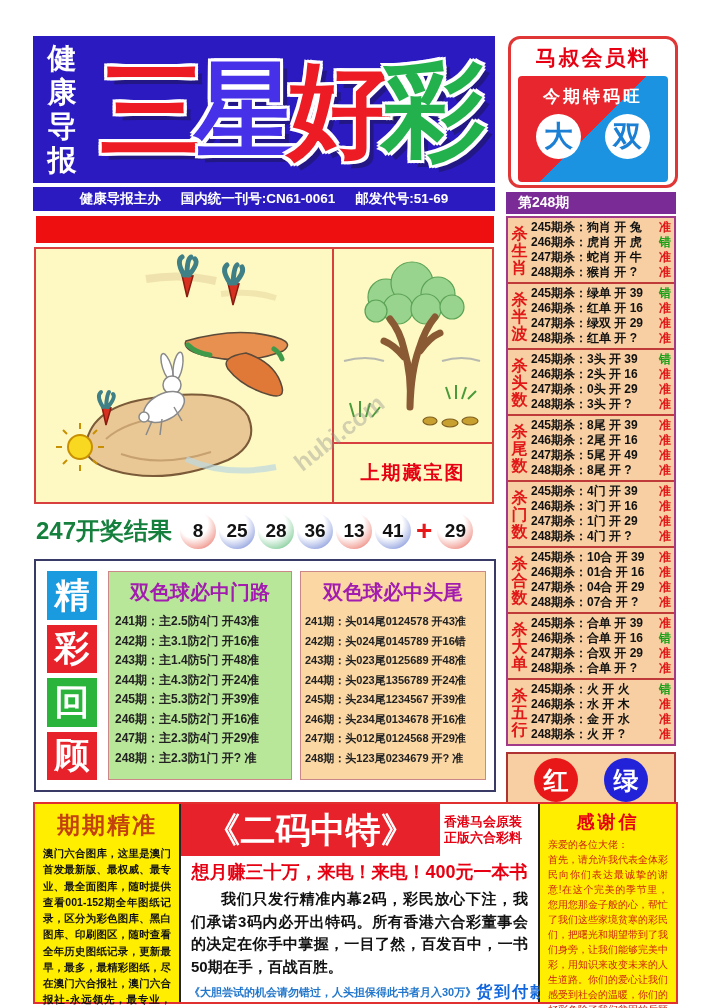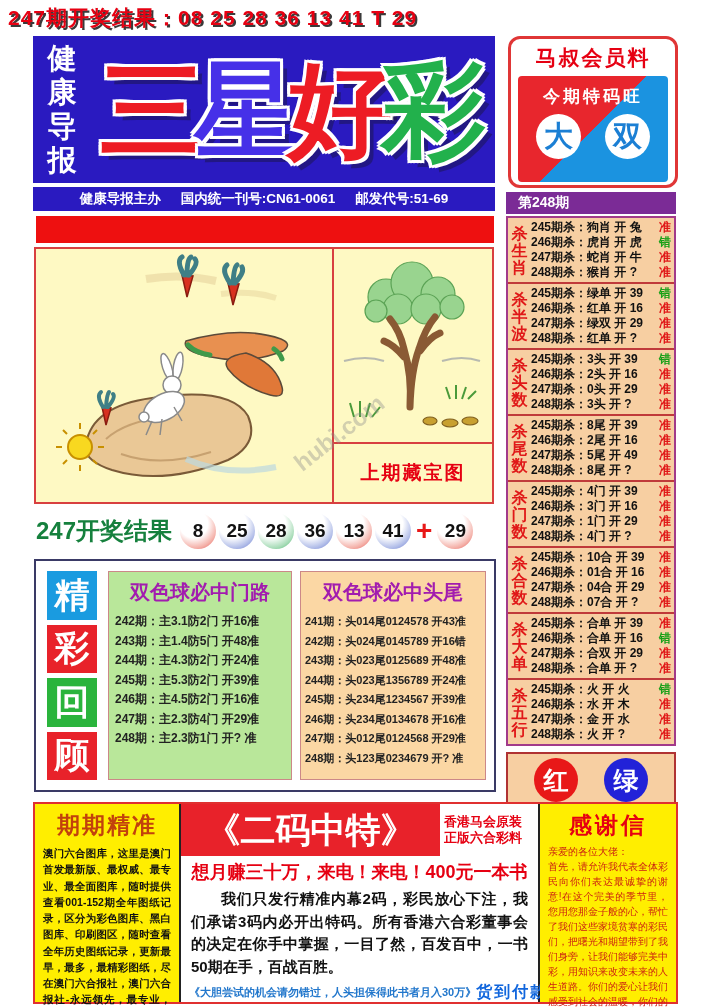--- a/index.html
+++ b/index.html
@@ -94,29 +94,28 @@
                   line-height:52px;white-space:nowrap;}
   .bm-banner-side{width:94px;color:#e60012;font-size:13px;font-weight:bold;display:flex;flex-direction:column;
                   justify-content:center;padding-left:4px;line-height:16px;background:#fff;white-space:nowrap;}
   .bm-slogan{color:#e60012;font-size:18px;font-weight:bold;text-align:center;padding:4px 0 2px;white-space:nowrap;}
   .bm-body{font-size:15px;font-weight:bold;color:#111;line-height:1.5;padding:2px 10px;text-align:justify;
            text-indent:2em;}
   .bm-foot{display:flex;align-items:center;justify-content:space-between;padding:2px 8px 4px;}
   .bm-foot-note{color:#2277cc;font-size:11px;font-weight:bold;white-space:nowrap;}
   .bm-cod{color:#1166dd;font-size:16px;font-weight:bold;letter-spacing:2px;white-space:nowrap;}
   .br{width:136px;background:#ffee00;padding:6px 8px;box-sizing:border-box;}
-  .br-title{color:#e60012;font-size:23px;font-weight:bold;text-align:center;letter-spacing:3px;white-space:nowrap;}
+  .br-title{color:#e60012;font-size:18px;font-weight:bold;text-align:center;letter-spacing:3px;white-space:nowrap;}
   .br-body{font-size:10px;color:#cc2211;line-height:1.5;margin-top:3px;white-space:pre-line;text-align:justify;}
 </style>
 </head>
 <body>
 
 <div class="page">
 
-  <div class="top-banner">247期开奖结果：08 25 28 36 13 41 T 29</div>
 
   <div class="masthead">
     <div class="pub-vert">
         <span>健</span>
         <span>康</span>
         <span>导</span>
         <span>报</span>
       </div>
     <div class="mast-title">
         <span style="color: rgb(237, 28, 36);">三</span>
@@ -443,20 +442,21 @@
   <div class="review-box">
     <div class="review-vert">
         <div class="review-sq" style="background: rgb(26, 155, 224);">精</div>
         <div class="review-sq" style="background: rgb(232, 34, 42);">彩</div>
         <div class="review-sq" style="background: rgb(42, 180, 60);">回</div>
         <div class="review-sq" style="background: rgb(232, 34, 42);">顾</div>
       </div>
     <div class="review-green">
       <div class="review-title">双色球必中门路</div>
       <div>
+          <div class="review-row">241期：主2.5防4门 开43准</div>
           <div class="review-row">242期：主3.1防2门 开16准</div>
           <div class="review-row">243期：主1.4防5门 开48准</div>
           <div class="review-row">244期：主4.3防2门 开24准</div>
           <div class="review-row">245期：主5.3防2门 开39准</div>
           <div class="review-row">246期：主4.5防2门 开16准</div>
           <div class="review-row">247期：主2.3防4门 开29准</div>
           <div class="review-row">248期：主2.3防1门 开? 准</div>
         </div>
     </div>
     <div class="review-peach">

